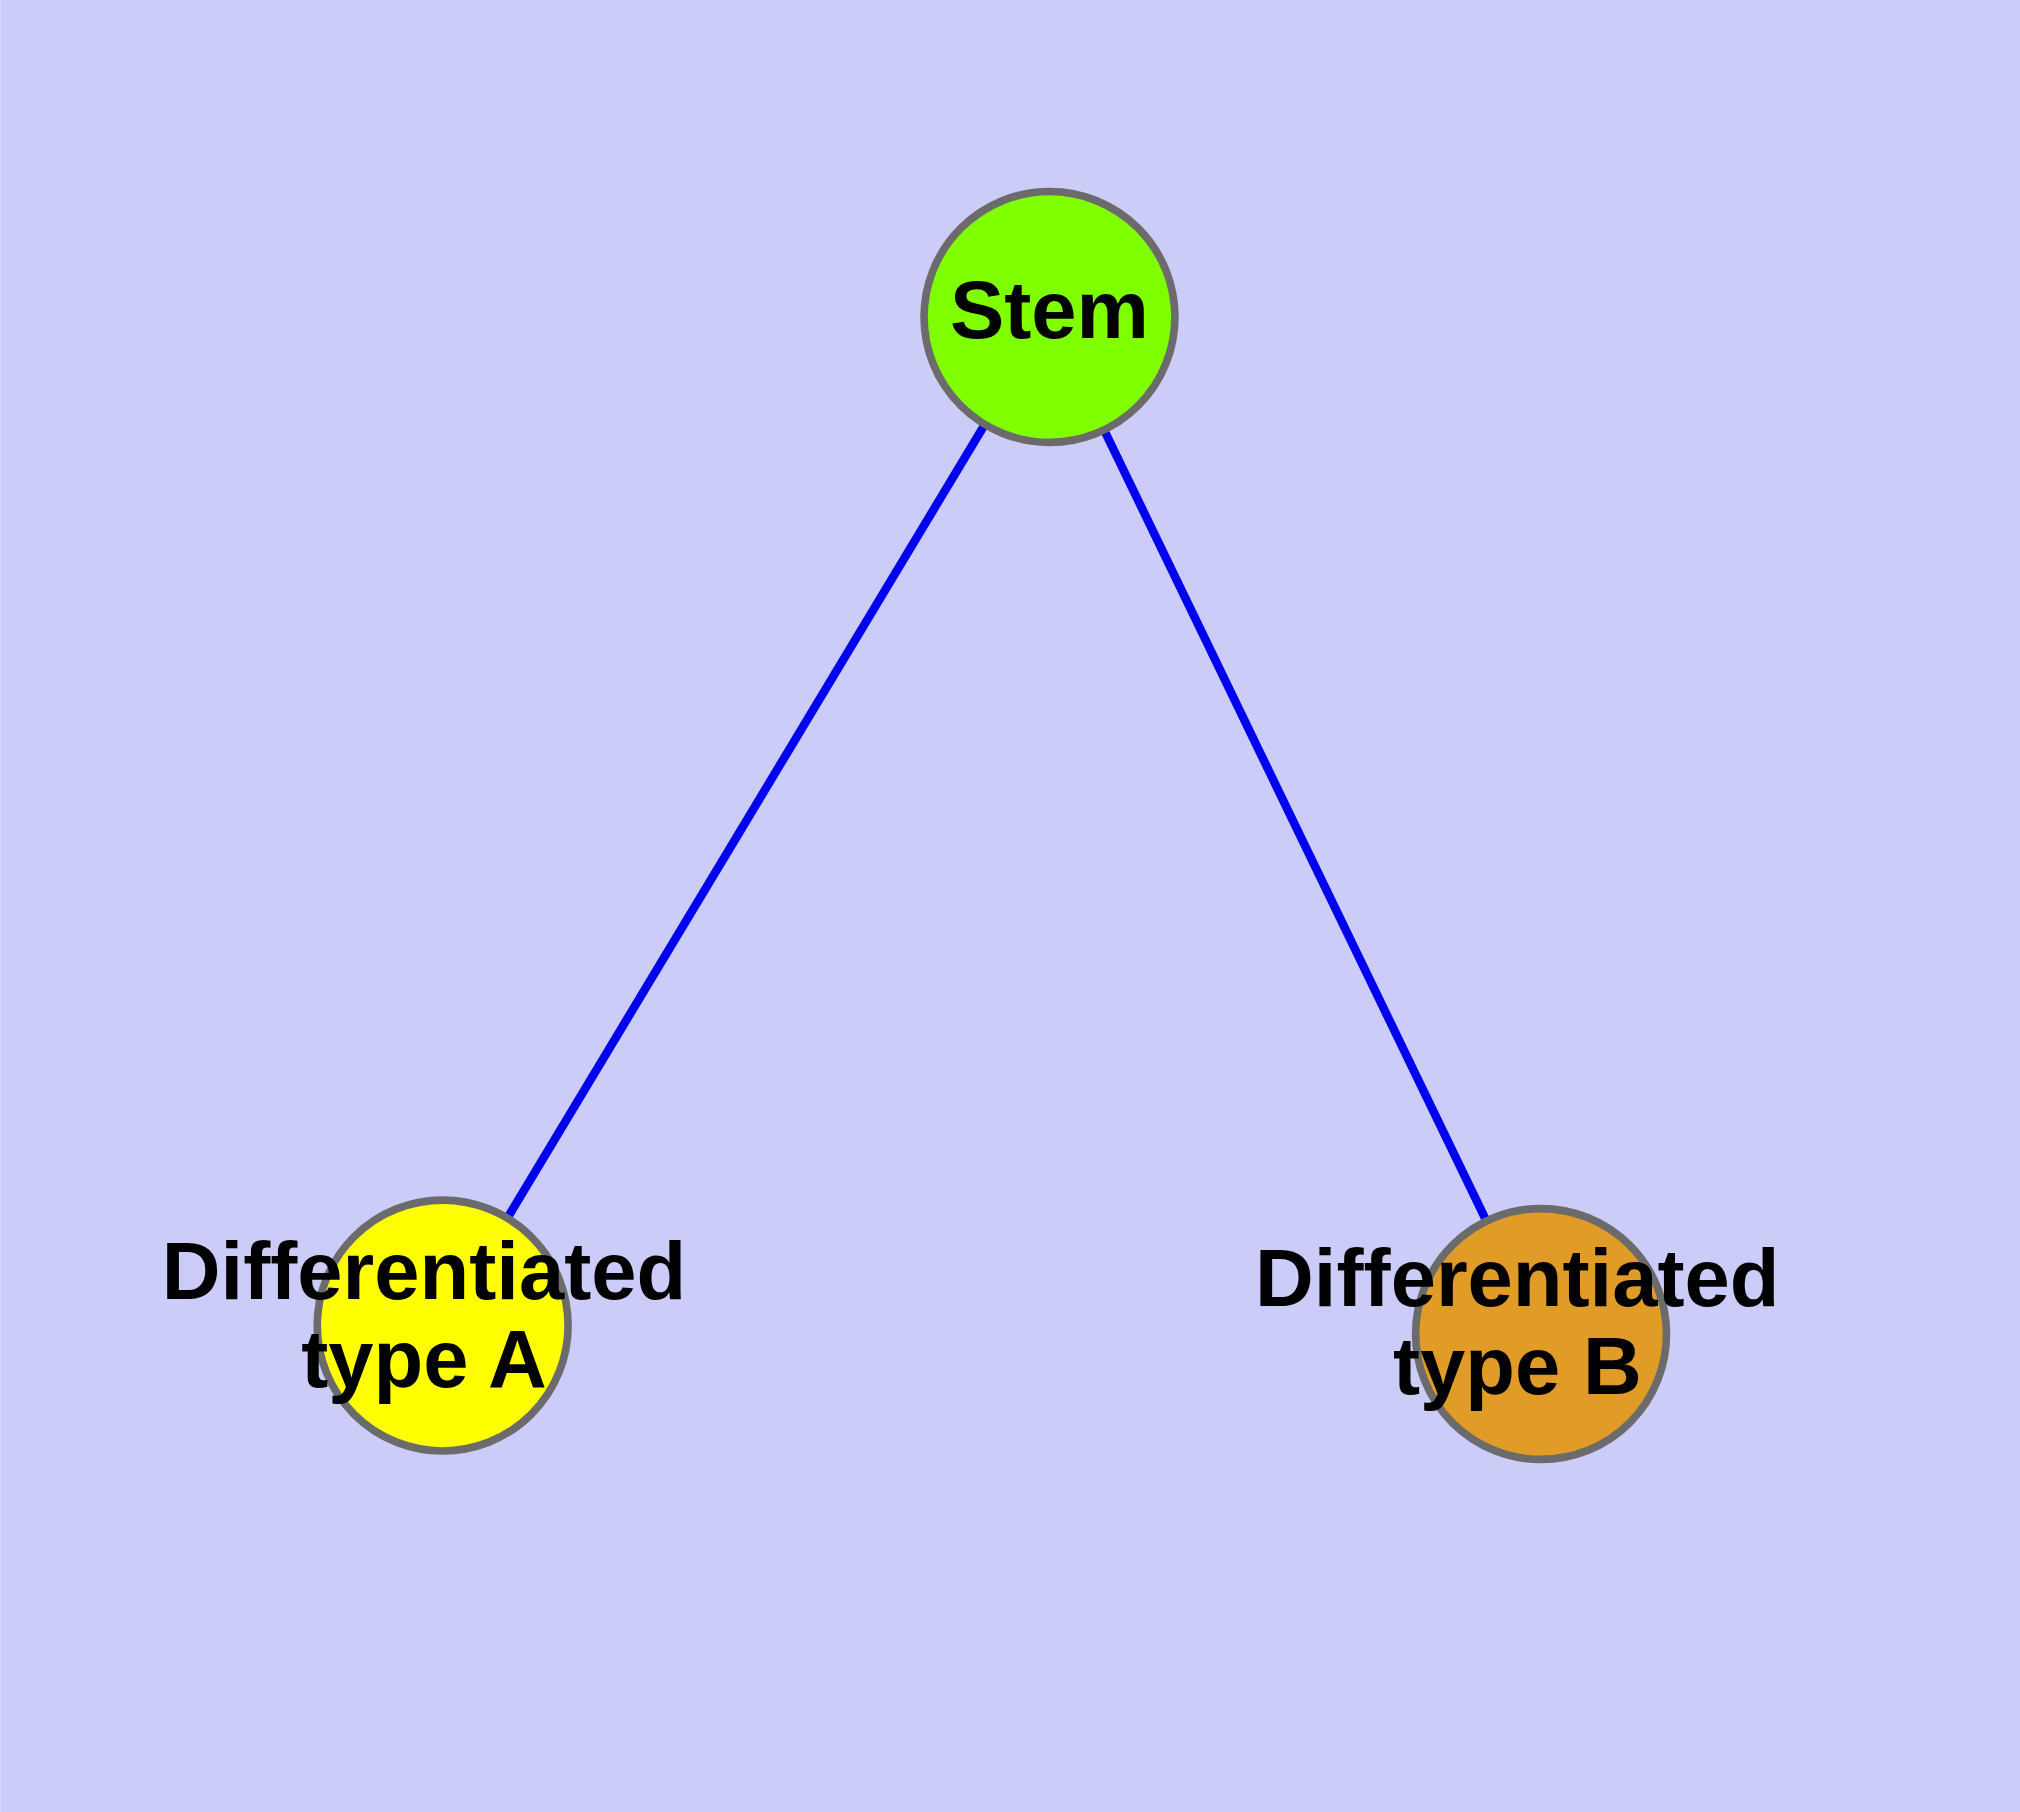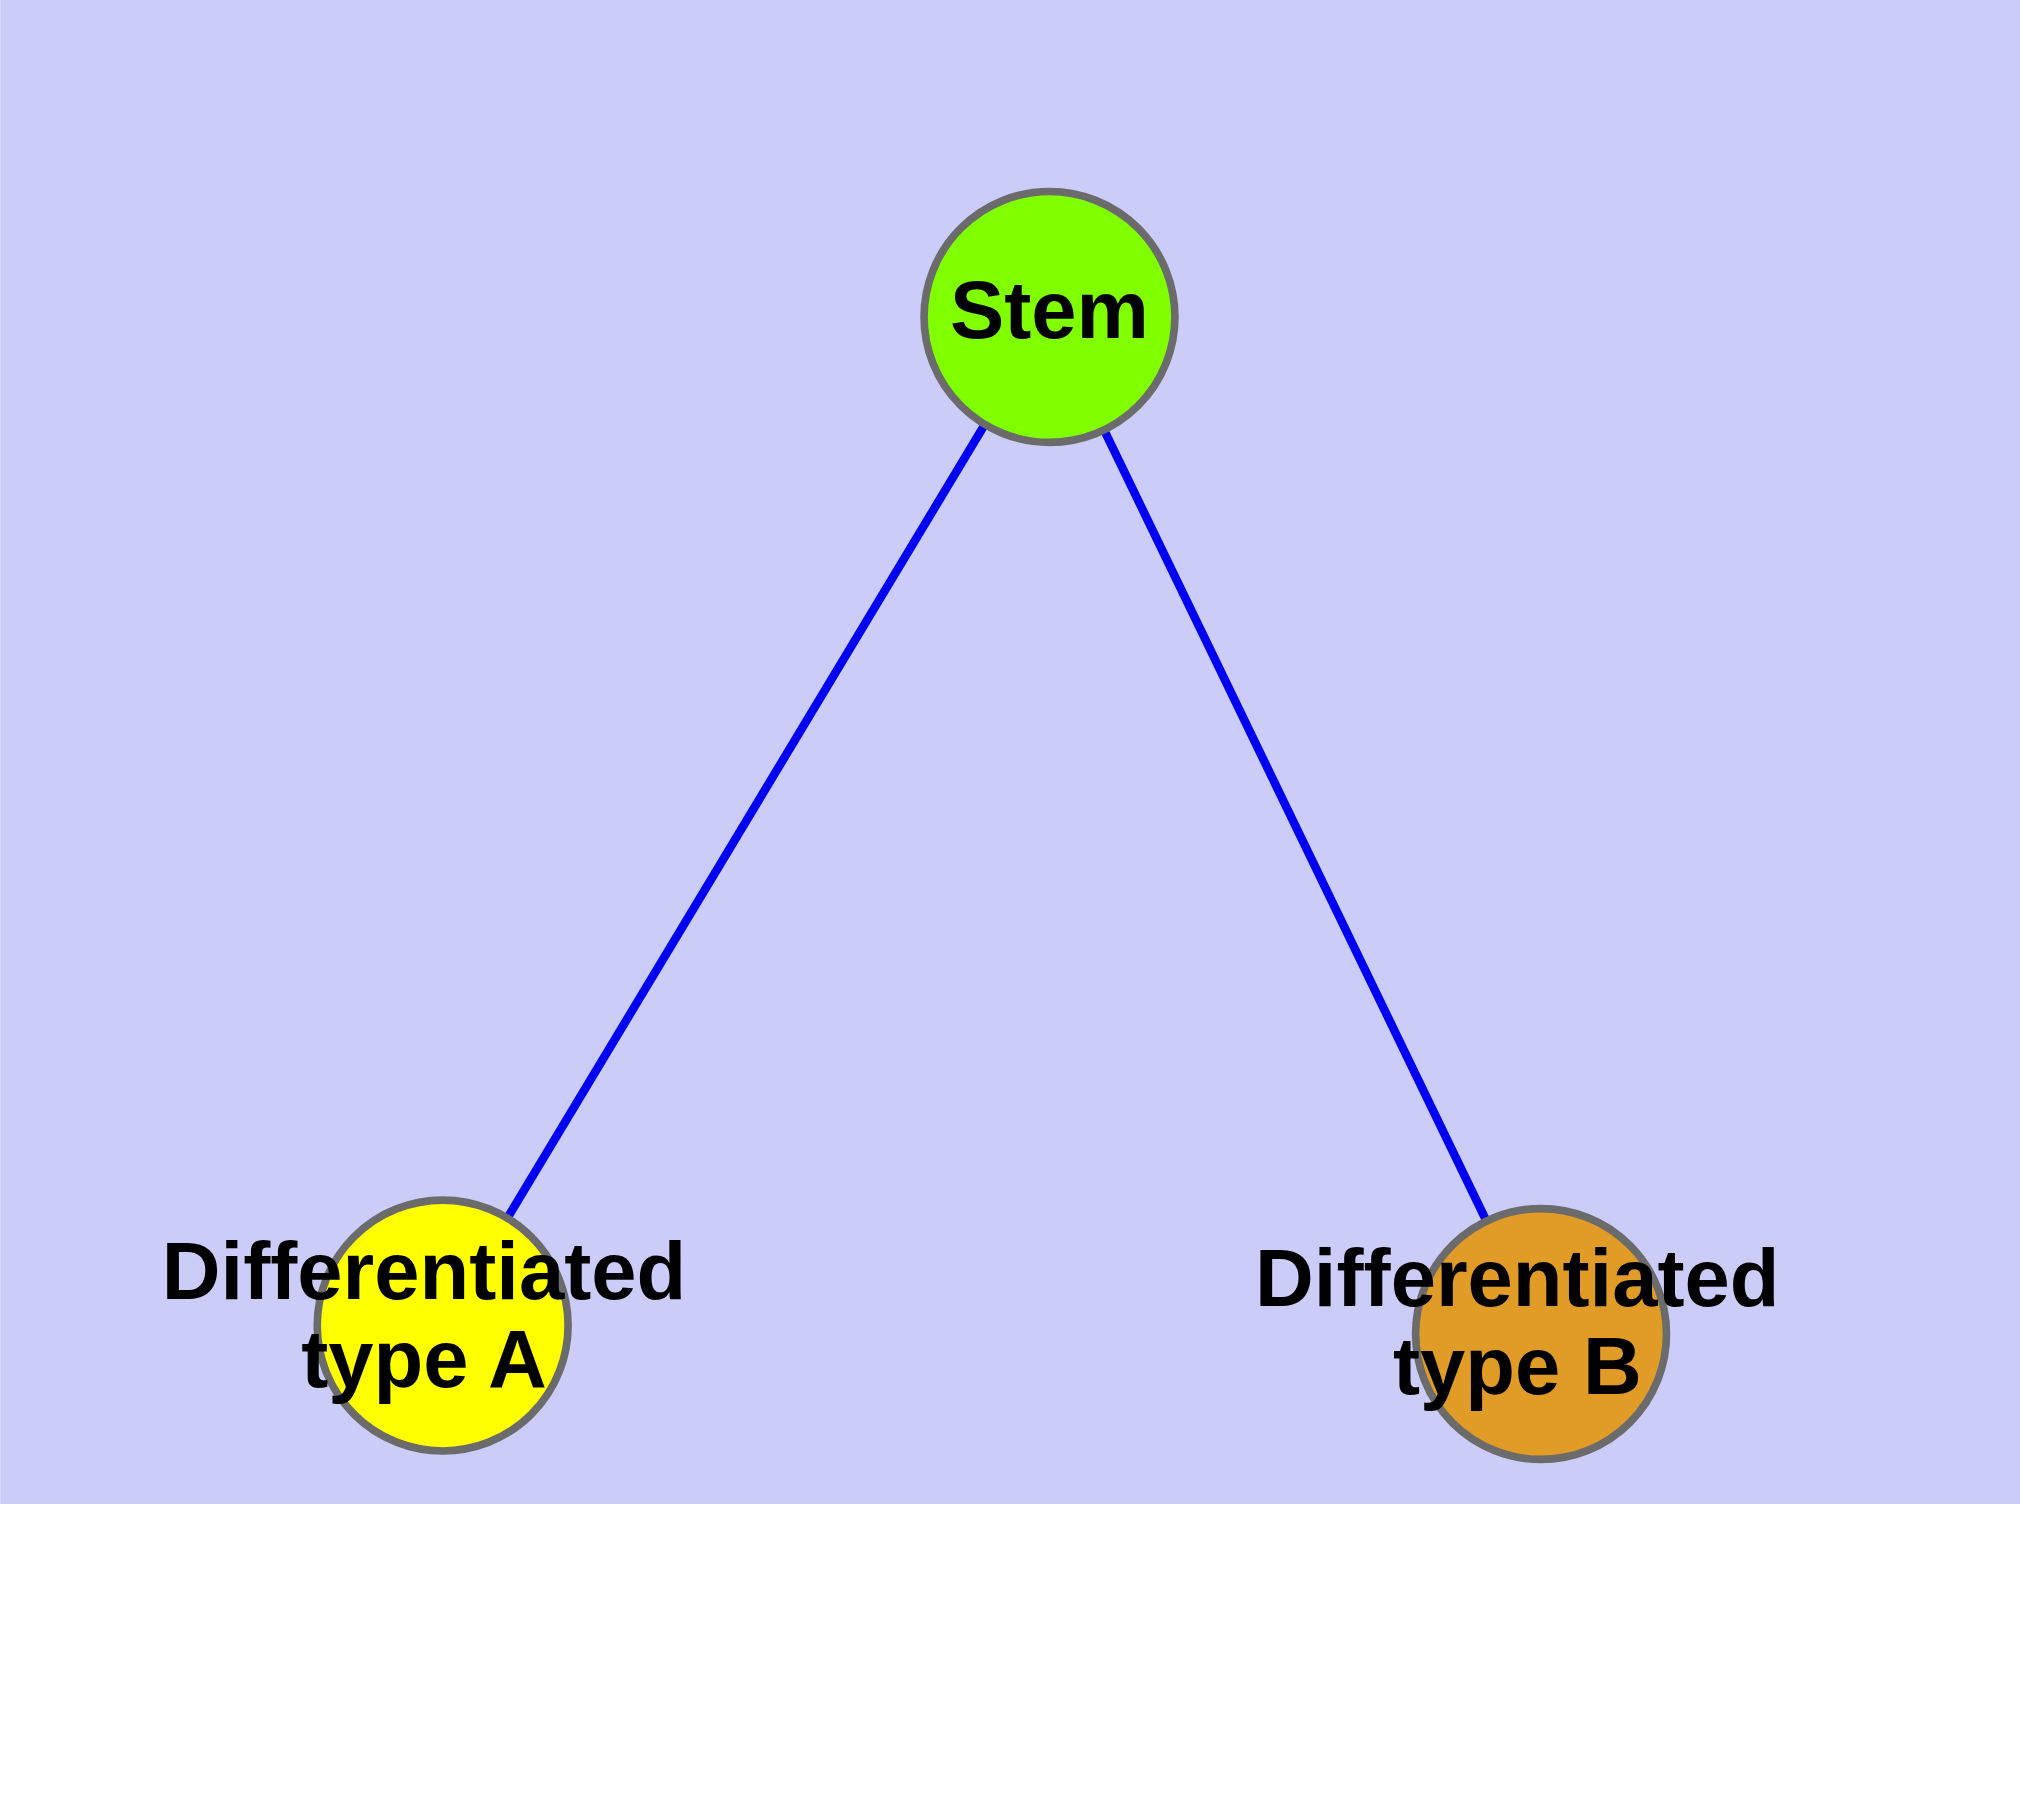--- a/index.html
+++ b/index.html
@@ -3,21 +3,21 @@
 <meta charset="utf-8">
 <style>
   html, body {
     margin: 0;
     padding: 0;
     background: #ffffff;
   }
   #stage {
     position: relative;
     width: 2021px;
-    height: 1504px;
+    height: 1812px;
     overflow: hidden;
     font-family: "Liberation Sans", sans-serif;
   }
   #canvas {
     position: absolute;
     left: 0;
     top: 0;
     width: 2021px;
     height: 1812px;
     display: block;

